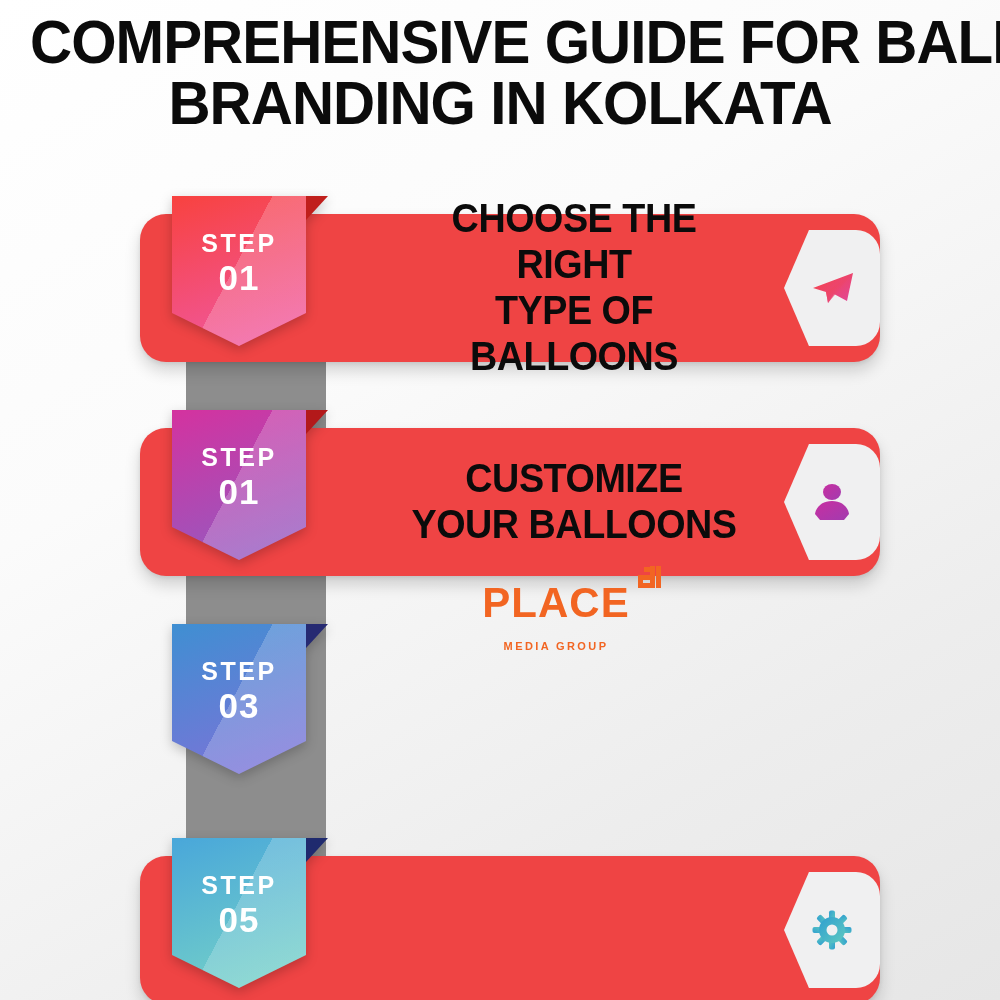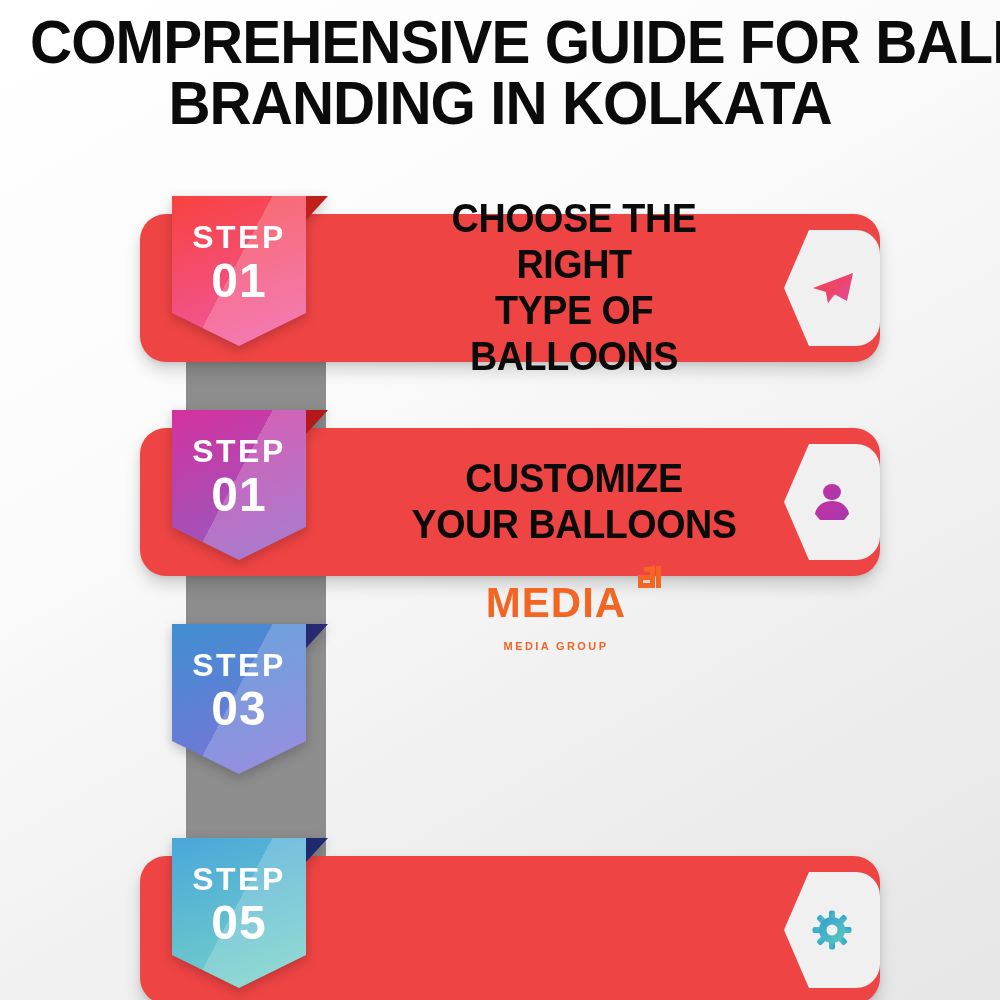--- a/index.html
+++ b/index.html
@@ -128,27 +128,27 @@
     z-index: 6;
     display: flex;
     flex-direction: column;
     align-items: center;
     justify-content: center;
     padding-bottom: 16px;
     box-sizing: border-box;
     color: #ffffff;
   }
   .ribbon-word {
-    font-size: 32px;
+    font-size: 25px;
     font-weight: 700;
     letter-spacing: 2.5px;
     line-height: 1;
   }
   .ribbon-num {
-    font-size: 48px;
+    font-size: 35px;
     font-weight: 700;
     line-height: 1;
     letter-spacing: 1px;
     margin-top: 4px;
   }
 
   .card-title {
     position: absolute;
     left: 236px;
     right: 108px;
@@ -307,21 +307,21 @@
         <div class="ribbon-fold" style="background:#1f2a6e;-webkit-clip-path:polygon(0 0,100% 0,0 100%);clip-path:polygon(0 0,100% 0,0 100%);"></div>
         <div class="ribbon-text">
           <div class="ribbon-word">STEP</div>
           <div class="ribbon-num">05</div>
         </div>
       </div>
     </div>
   </div>
 
 <div class="logo">
-  <div class="logo-word">MEDIA</div>
+  <div class="logo-word">PLACE</div>
   <div class="logo-sub">MEDIA GROUP</div>
   <svg class="logo-mark" viewBox="0 0 34 32">
     <rect x="20" y="0" width="5" height="22" fill="#f26522"></rect>
     <rect x="26" y="0" width="5" height="22" fill="#f26522"></rect>
     <rect x="8" y="9" width="17" height="5" fill="#f26522"></rect>
     <rect x="8" y="9" width="5" height="13" fill="#f26522"></rect>
     <rect x="8" y="17" width="17" height="5" fill="#f26522"></rect>
     <rect x="14" y="1" width="11" height="5" fill="#f26522"></rect>
   </svg>
 </div>

